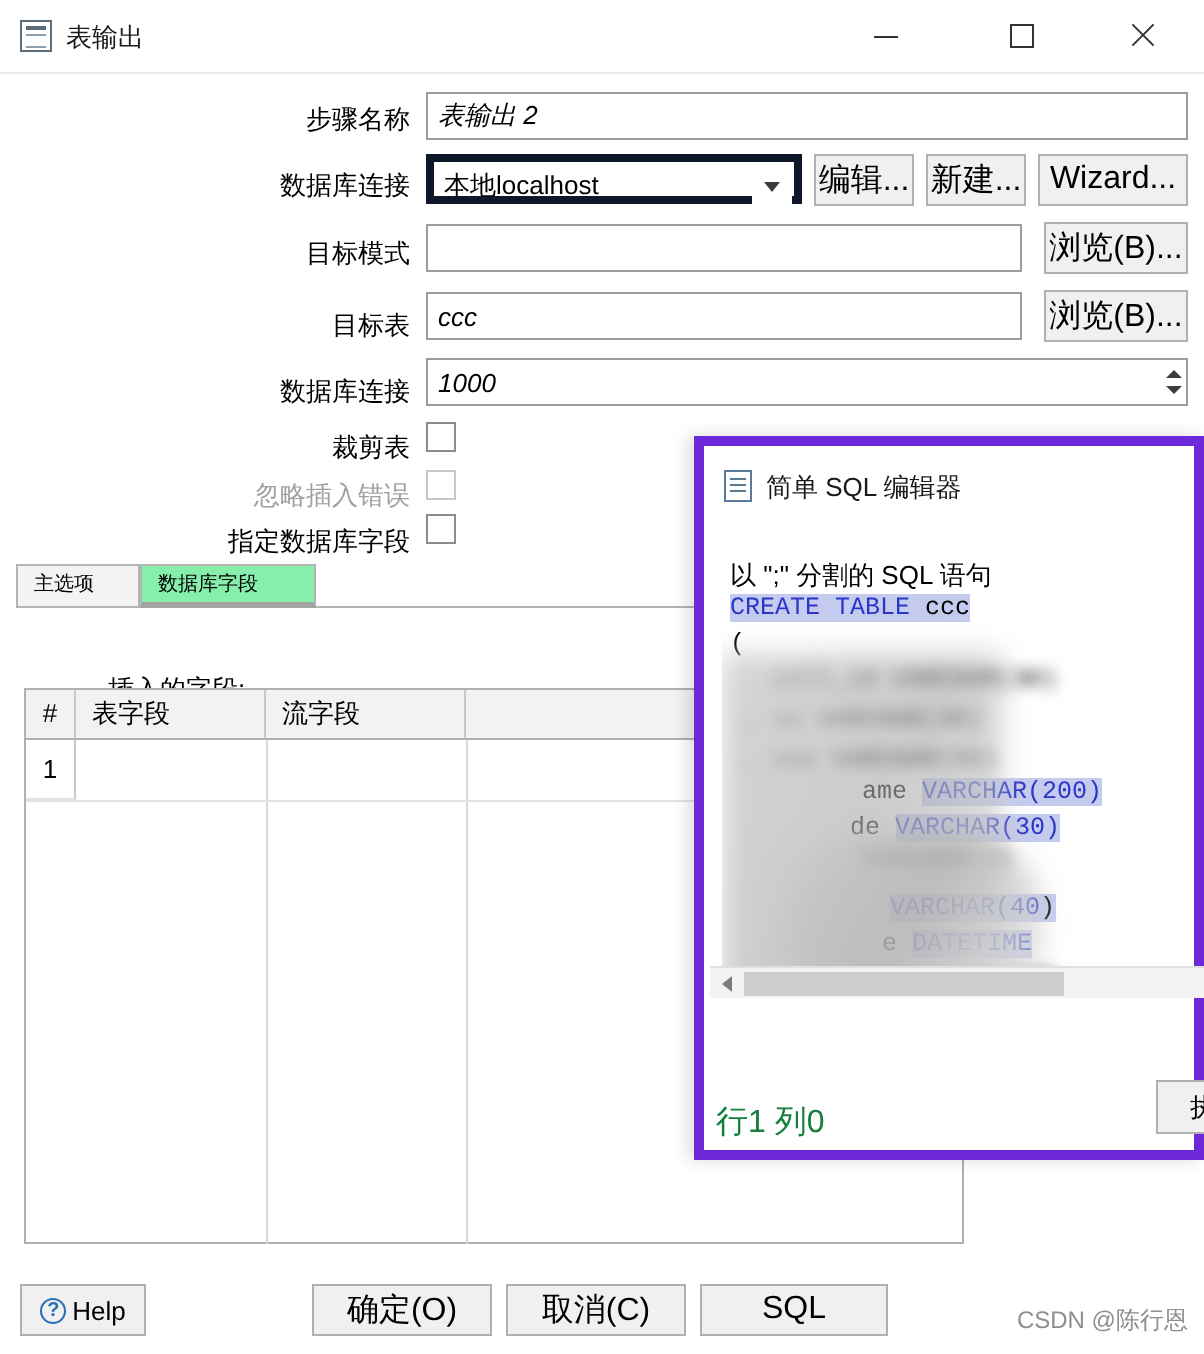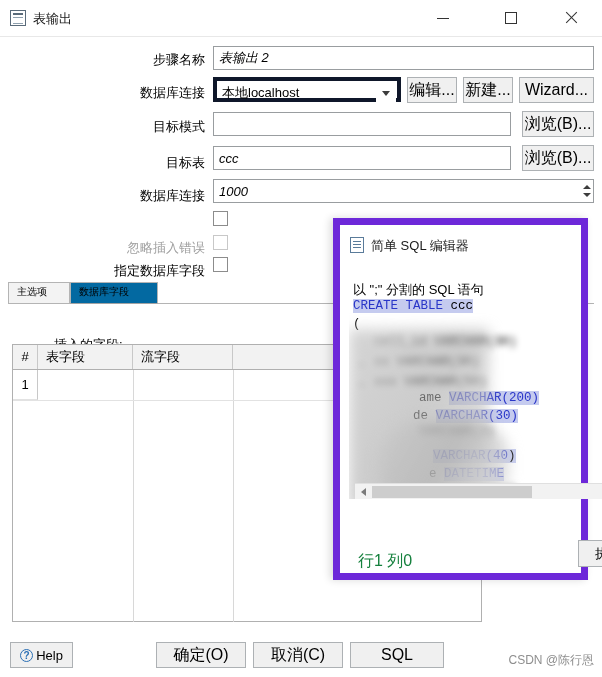--- a/index.html
+++ b/index.html
@@ -184,22 +184,22 @@
     position: absolute;
     top: 0;
     height: 22px;
     padding: 2px 8px 0 8px;
     font-size: 10px;
     border: 1px solid #b4b4b4;
     background: #f3f3f3;
     border-bottom: none;
   }
   .tab.selected {
-    background: #0369a1;
-    border-bottom: 1px solid #a3a3a3;
+    background: #86efac;
+    border-bottom: 3px solid #a3a3a3;
     z-index: 3;
   }
   .tabpane {
     position: absolute;
     left: 8px; top: 303px;
     width: 586px; height: 320px;
     border-top: 1px solid #b4b4b4;
   }
 
   .section-label {
@@ -291,24 +291,24 @@
   .watermark {
     position: absolute;
     right: 8px; top: 652px;
     font-size: 12px;
     color: #8e8e8e;
   }
 
   
   .sqldlg {
     position: absolute;
-    left: 333px; top: 218px;
+    left: 347px; top: 218px;
     width: 255px; height: 362px;
     background: #ffffff;
-    border: 7px solid #6d28d9;
+    border: 5px solid #6d28d9;
     box-shadow: -3px 0 8px rgba(0,0,0,0.14);
     overflow: hidden;
   }
   .sqldlg-title {
     position: absolute;
     left: 0; top: 0;
     width: 100%; height: 38px;
   }
   .sqldlg-icon {
     position: absolute;
@@ -456,20 +456,23 @@
 
   <div class="form-row" style="left:0; top:184px; width:205px;">
     <span class="form-label">数据库连接</span>
   </div>
   <input class="tfield" style="left: 213px; top: 179px; width: 368px;" value="1000">
   <div class="spinner" style="left:580px; top:179px;">
     <span class="spin-up"></span>
     <span class="spin-dn"></span>
   </div>
 
+  <div class="form-row" style="left:0; top:212px; width:205px;">
+    <span class="form-label">裁剪表</span>
+  </div>
   <div class="checkbox" style="left:213px; top:211px;"></div>
 
   <div class="form-row" style="left:0; top:236px; width:205px;">
     <span class="form-label disabled">忽略插入错误</span>
   </div>
   <div class="checkbox disabled" style="left:213px; top:235px;"></div>
 
   <div class="form-row" style="left:0; top:259px; width:205px;">
     <span class="form-label">指定数据库字段</span>
   </div>

